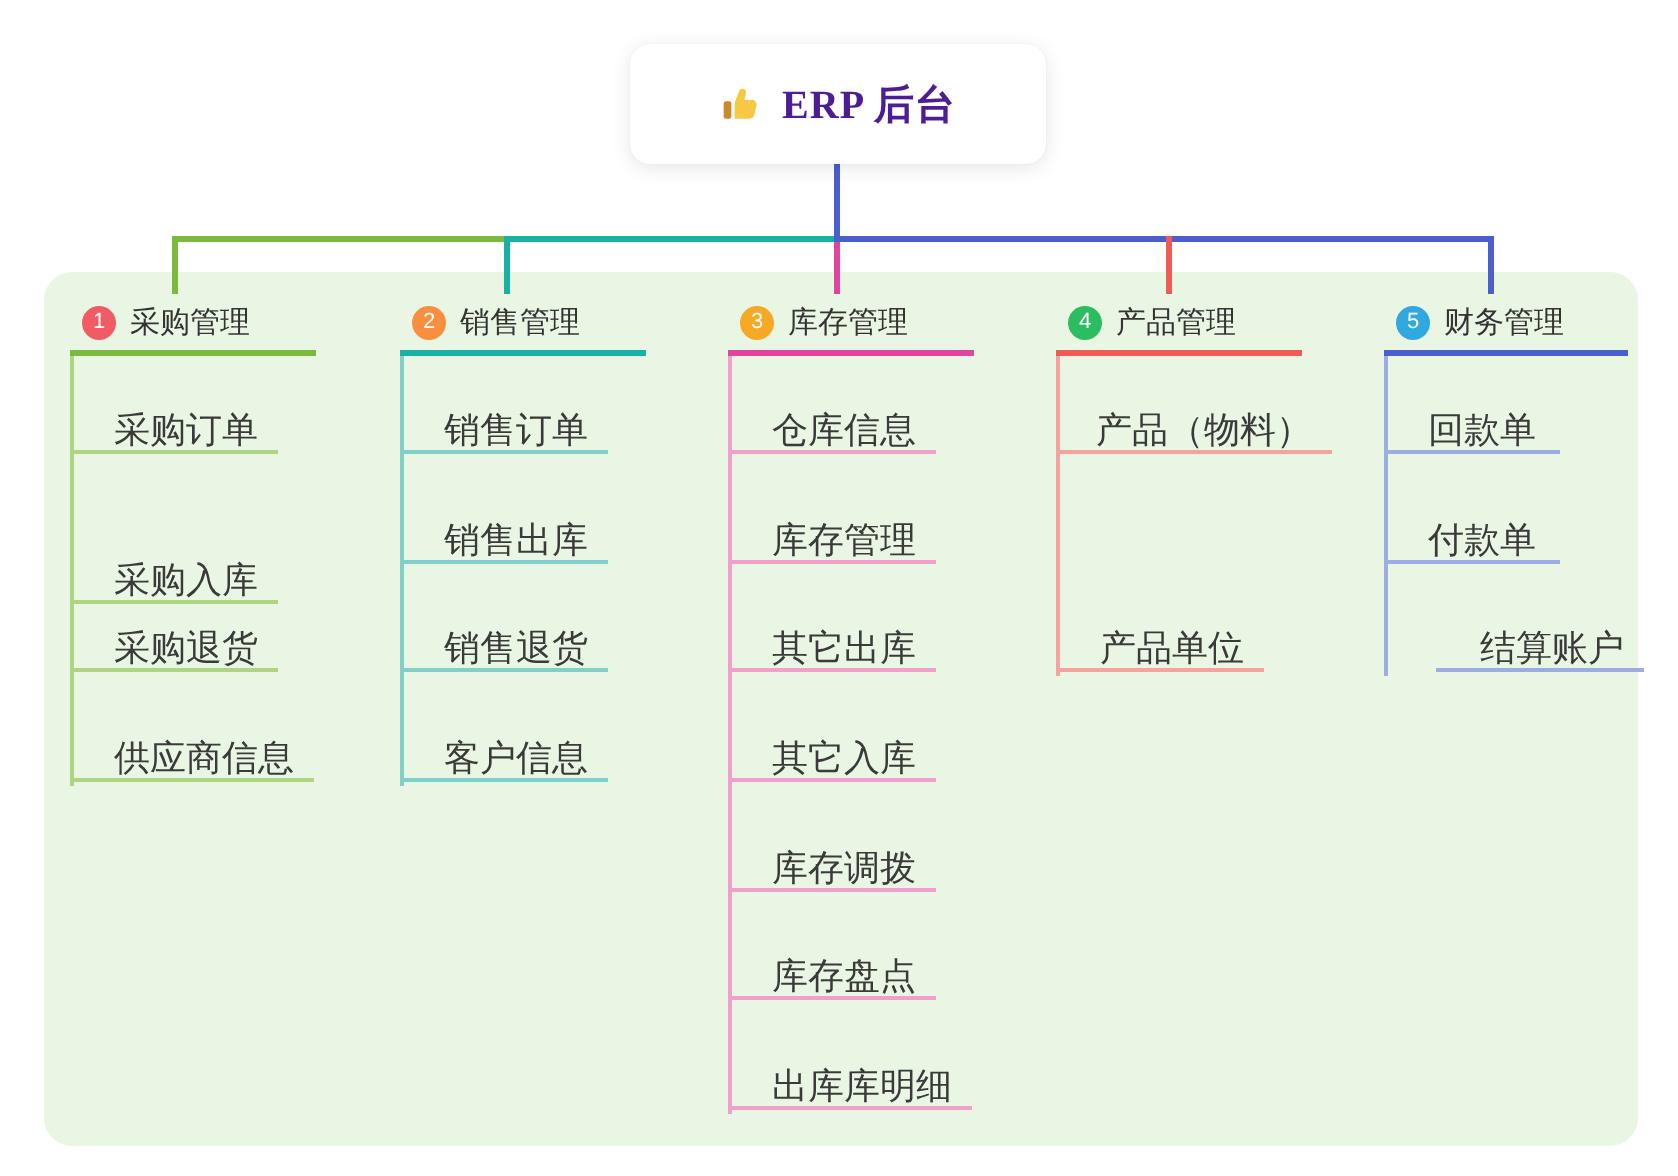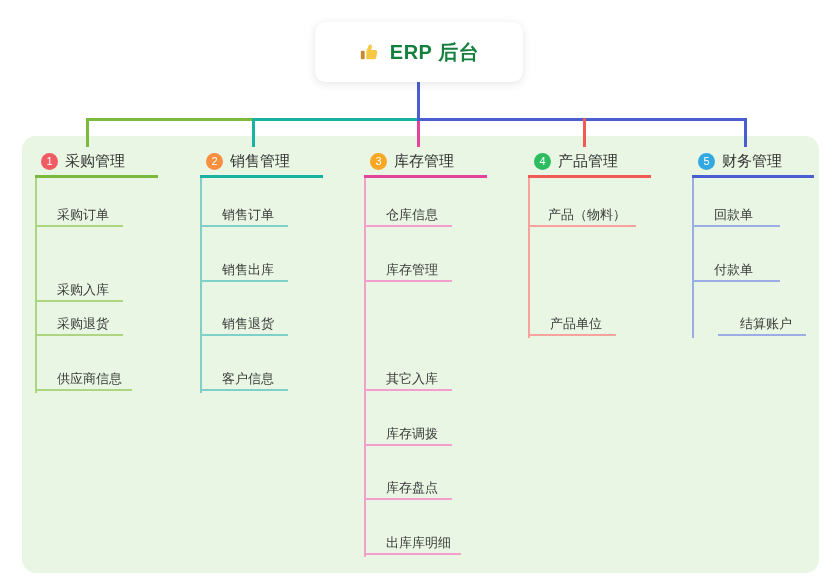--- a/index.html
+++ b/index.html
@@ -27,22 +27,23 @@
     border-radius: 10px;
     box-shadow: 0 2px 10px rgba(0,0,0,0.10), 0 0 1px rgba(0,0,0,0.06);
     display: flex;
     align-items: center;
     justify-content: center;
     gap: 9px;
   }
   .root-label {
     font-size: 20px;
     font-weight: 600;
-    color: #15803d;
+    color: #4c1d95;
     letter-spacing: 0.5px;
+    font-family: Liberation Serif, serif;
   }
   .root-icon { display: flex; align-items: center; }
   .branch-header {
     position: absolute;
     height: 27px;
     box-sizing: content-box;
     display: flex;
     align-items: center;
     gap: 7px;
     padding-left: 6px;
@@ -60,21 +61,21 @@
   .branch-title {
     font-size: 15px;
     font-weight: 500;
     color: #333333;
     white-space: nowrap;
   }
   .child {
     position: absolute;
     height: 24px;
     line-height: 24px;
-    font-size: 13px;
+    font-size: 18px;
     color: #3a3a3a;
     white-space: nowrap;
     padding: 0 10px 0 22px;
     min-width: 88px;
     box-sizing: border-box;
     width: fit-content;
     border-bottom: 2px solid transparent;
   }
 </style>
 </head>
@@ -126,20 +127,21 @@
   <div class="child" style="left: 200px; top: 312px; border-bottom-color: rgb(127, 208, 200);">销售退货</div>
   <div class="child" style="left: 200px; top: 367px; border-bottom-color: rgb(127, 208, 200);">客户信息</div>
 
   <div class="branch-header" style="left: 364px; top: 148px; width: 117px; border-bottom-color: rgb(226, 67, 156);">
     <span class="badge" style="background-color: rgb(247, 168, 36);">3</span>
     <span class="branch-title">库存管理</span>
   </div>
   <div class="spine" style="left: 364px; top: 178px; height: 379px; background-color: rgb(242, 160, 203);"></div>
   <div class="child" style="left: 364px; top: 203px; border-bottom-color: rgb(242, 160, 203);">仓库信息</div>
   <div class="child" style="left: 364px; top: 258px; border-bottom-color: rgb(242, 160, 203);">库存管理</div>
+  <div class="child" style="left: 364px; top: 312px; border-bottom-color: rgb(242, 160, 203);">其它出库</div>
   <div class="child" style="left: 364px; top: 367px; border-bottom-color: rgb(242, 160, 203);">其它入库</div>
   <div class="child" style="left: 364px; top: 422px; border-bottom-color: rgb(242, 160, 203);">库存调拨</div>
   <div class="child" style="left: 364px; top: 476px; border-bottom-color: rgb(242, 160, 203);">库存盘点</div>
   <div class="child" style="left: 364px; top: 531px; border-bottom-color: rgb(242, 160, 203);">出库库明细</div>
 
   <div class="branch-header" style="left: 528px; top: 148px; width: 117px; border-bottom-color: rgb(241, 91, 85);">
     <span class="badge" style="background-color: rgb(44, 189, 96);">4</span>
     <span class="branch-title">产品管理</span>
   </div>
   <div class="spine" style="left: 528px; top: 178px; height: 160px; background-color: rgb(247, 162, 157);"></div>

